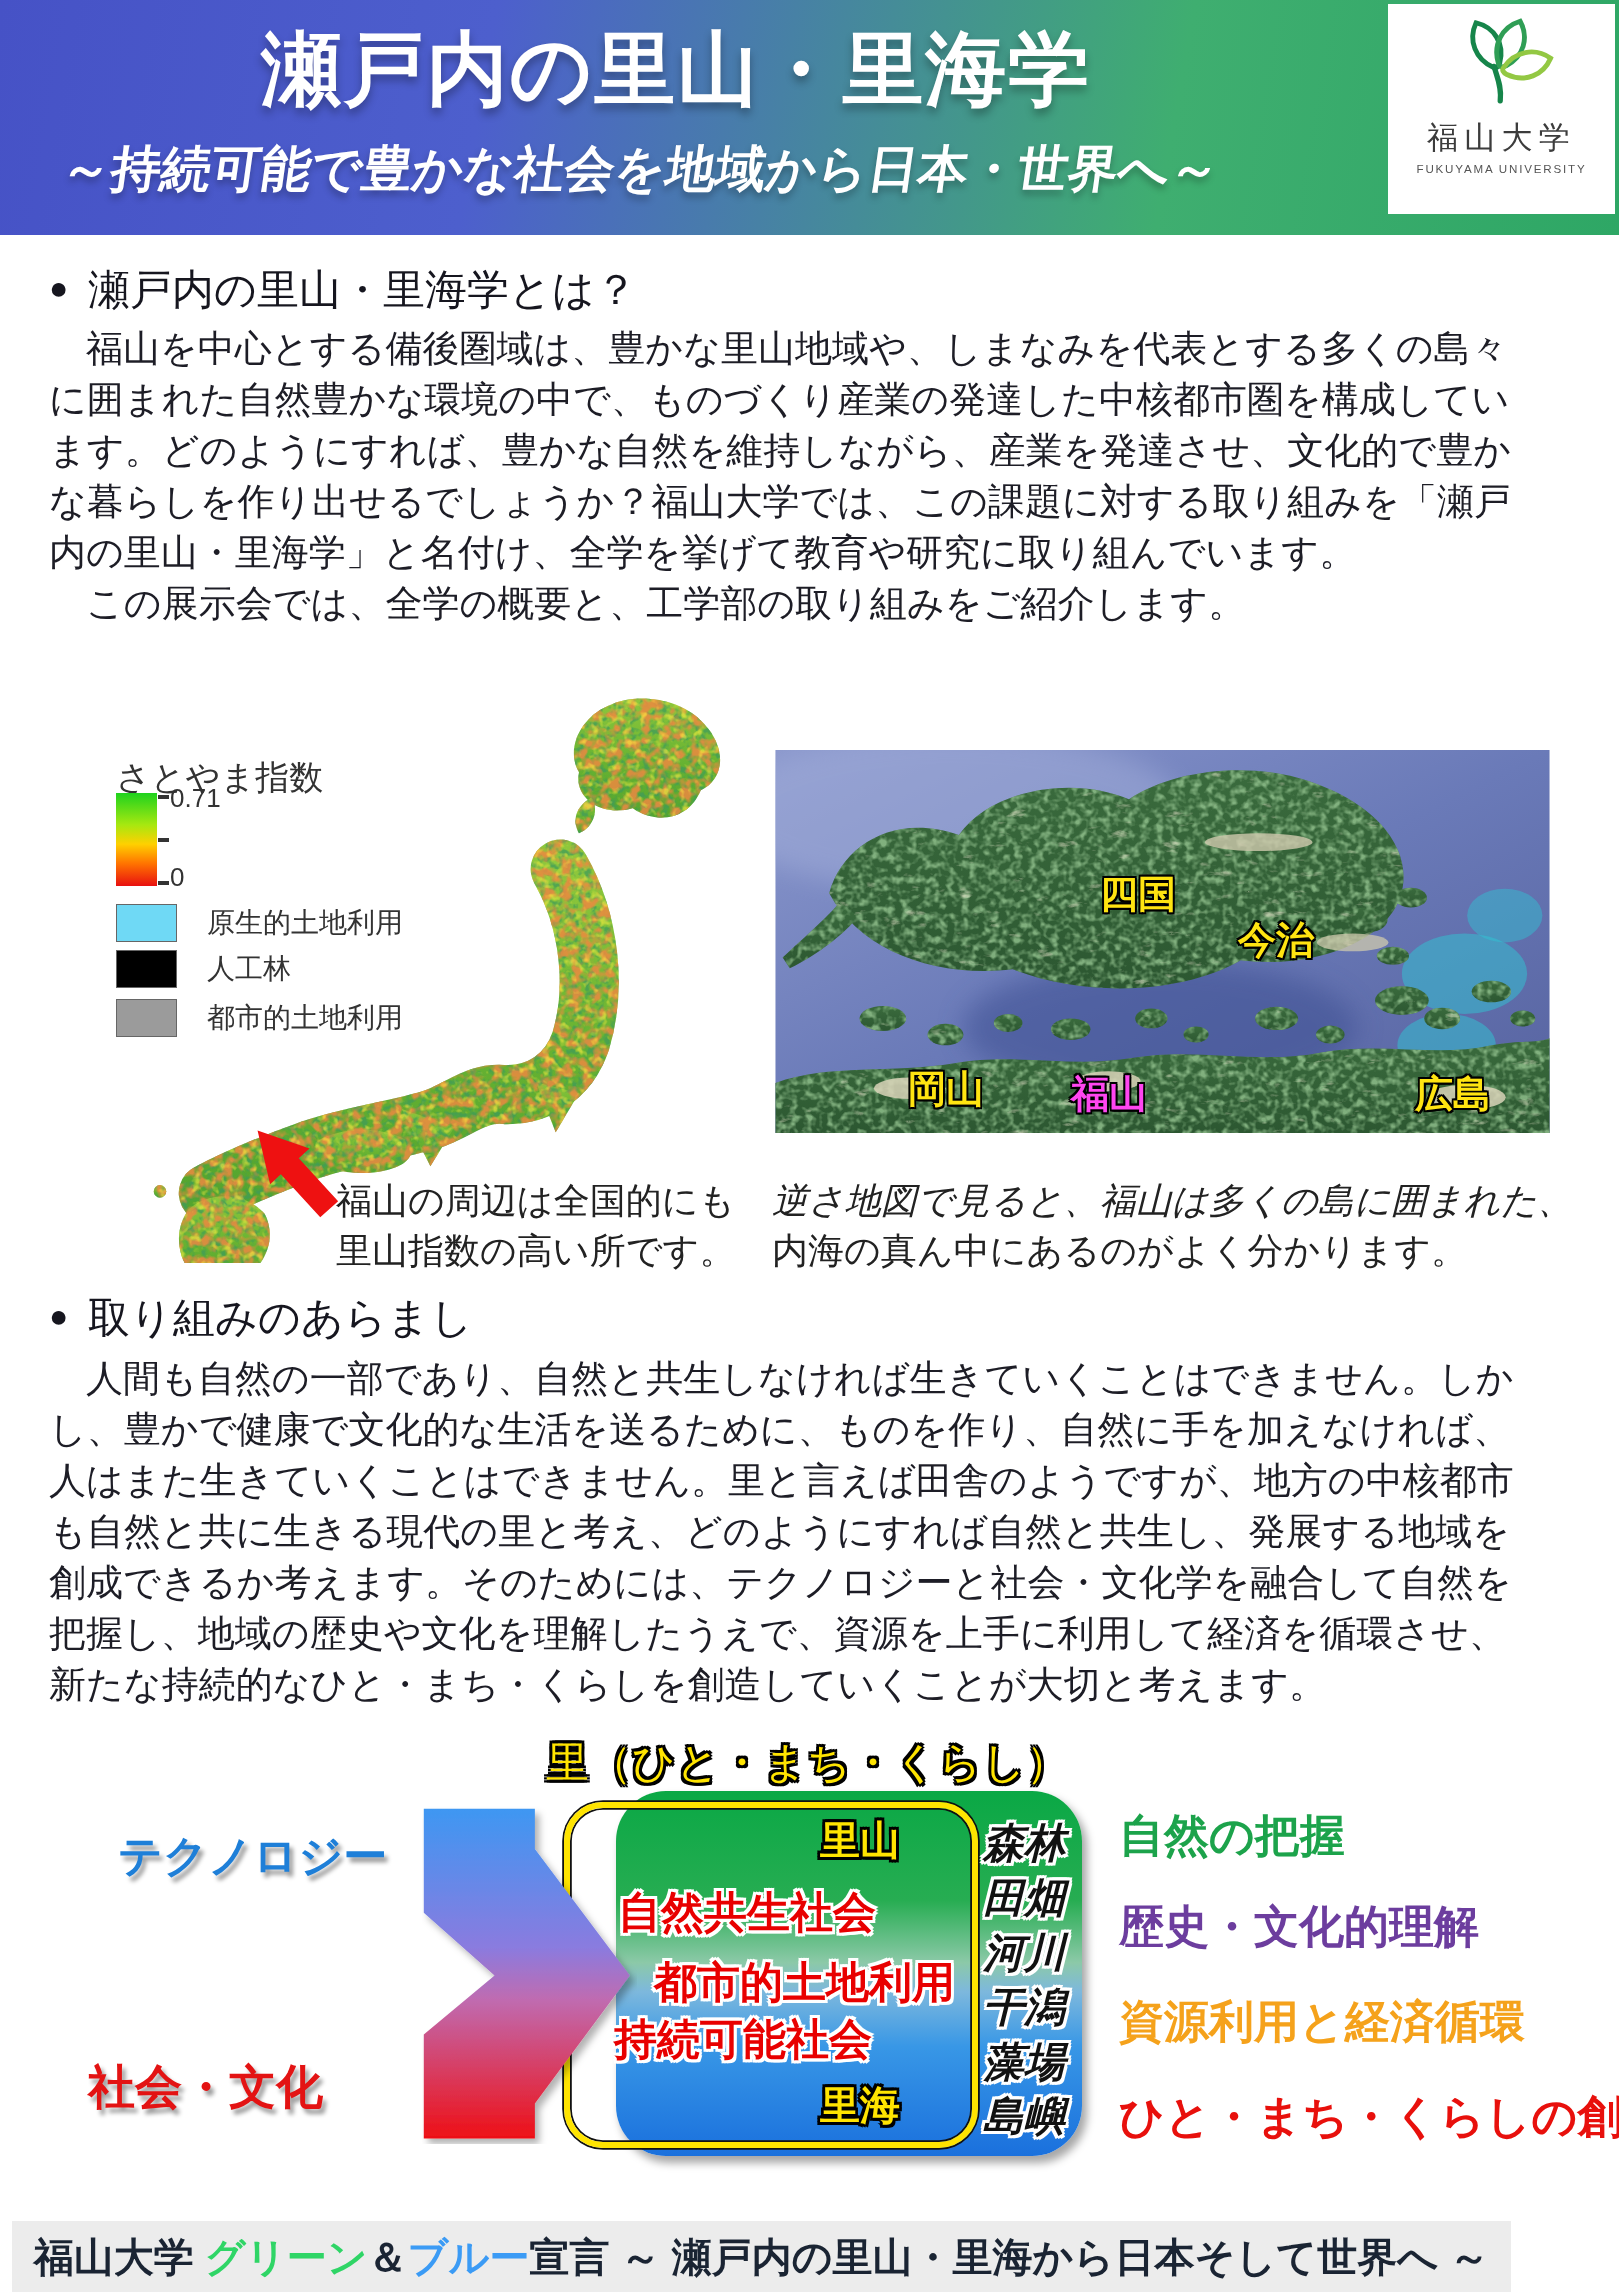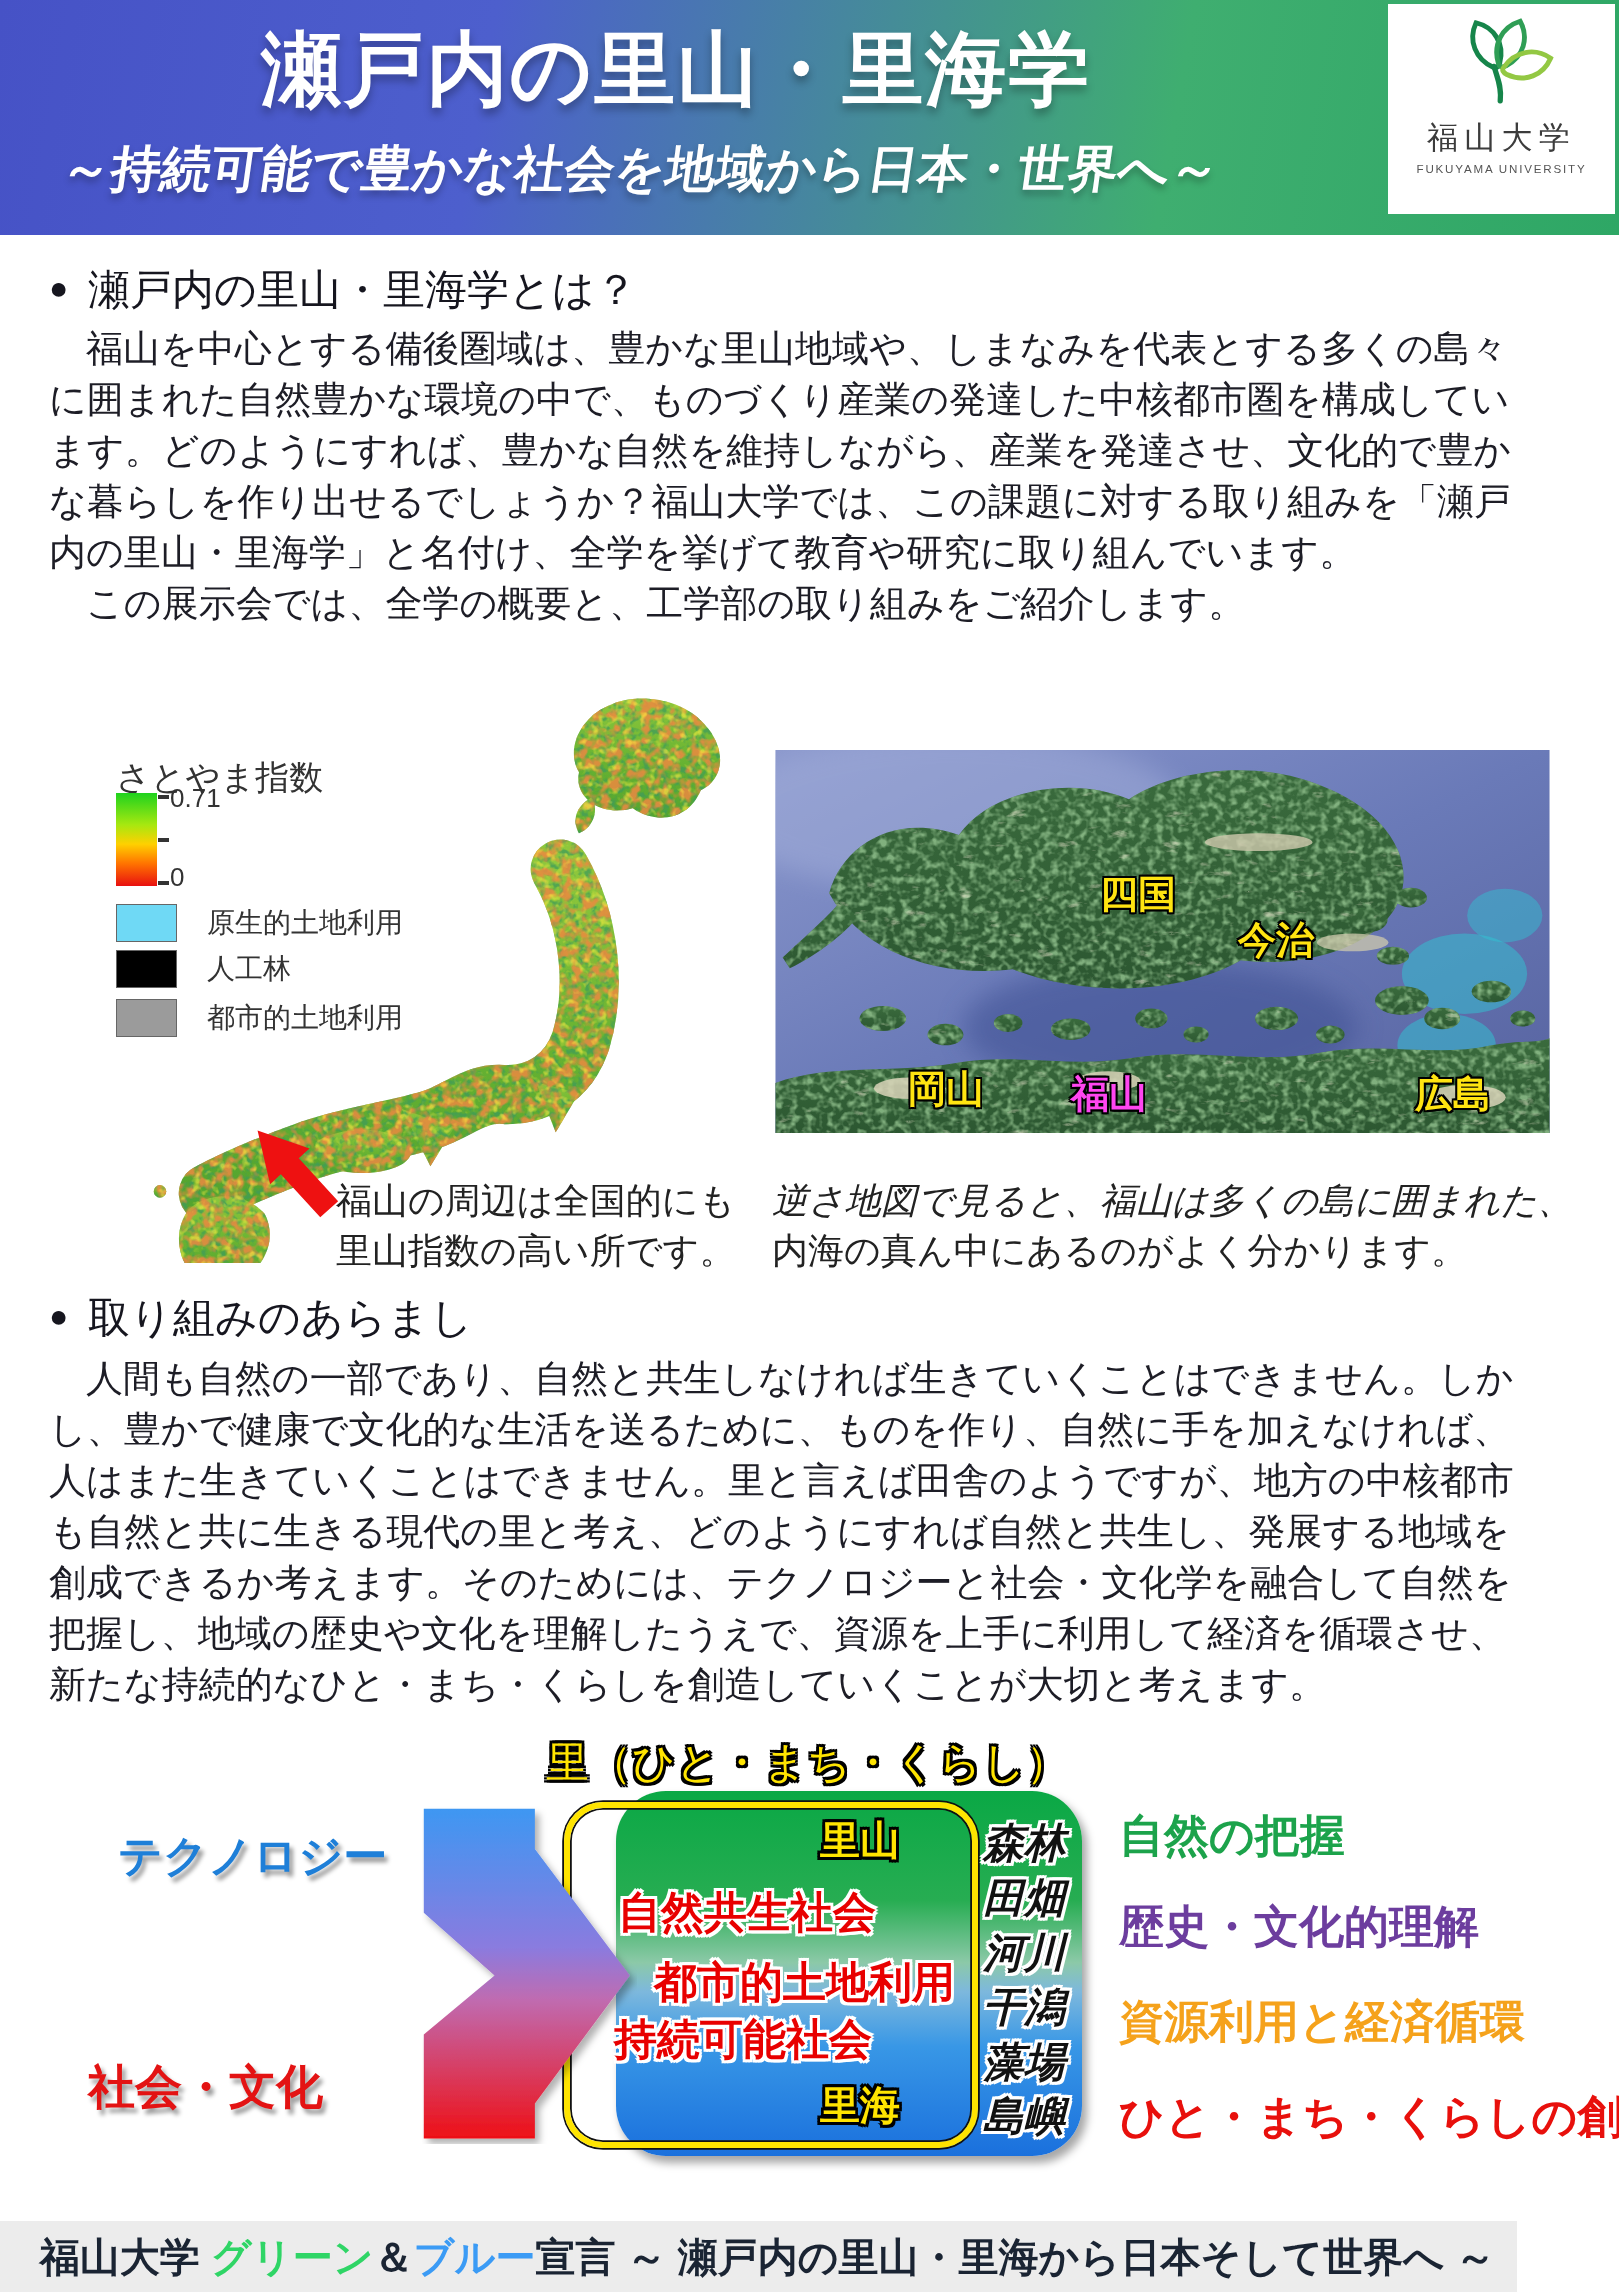--- a/index.html
+++ b/index.html
@@ -63,21 +63,21 @@
             -2.7px 2.7px 0 #000,0 2.7px 0 #000,2.7px 2.7px 0 #000;}
   .ol-white{text-shadow:-2.7px -2.7px 0 #fff,0 -2.7px 0 #fff,2.7px -2.7px 0 #fff,-2.7px 0 0 #fff,2.7px 0 0 #fff,
             -2.7px 2.7px 0 #fff,0 2.7px 0 #fff,2.7px 2.7px 0 #fff;}
   .dg-sato{position:absolute;z-index:5;font-size:40px;font-weight:bold;color:#ffe400;white-space:nowrap;}
   .dg-center{position:absolute;z-index:5;font-size:43px;font-weight:bold;color:#e80000;white-space:nowrap;}
   .dg-word{position:absolute;z-index:5;left:983px;width:99px;text-align:left;
     font-size:41px;font-weight:bold;color:#111;white-space:nowrap;font-style:italic;}
   .dg-right{position:absolute;left:1119px;font-size:45px;font-weight:bold;white-space:nowrap;z-index:5;}
 
   
-  #footer{position:absolute;left:0;top:2221px;width:1499px;height:72px;background:#ececec;padding-left:18px;}
+  #footer{position:absolute;left:12px;top:2221px;width:1499px;height:72px;background:#ececec;}
   #footer-text{width:100%;text-align:center;line-height:72px;font-size:40px;font-weight:bold;white-space:nowrap;}
 </style>
 </head>
 <body>
 
 <div id="page">
 
   <div id="header">
     <div id="header-title">瀬戸内の里山・里海学</div>
     <div id="header-sub">～持続可能で豊かな社会を地域から日本・世界へ～</div>

